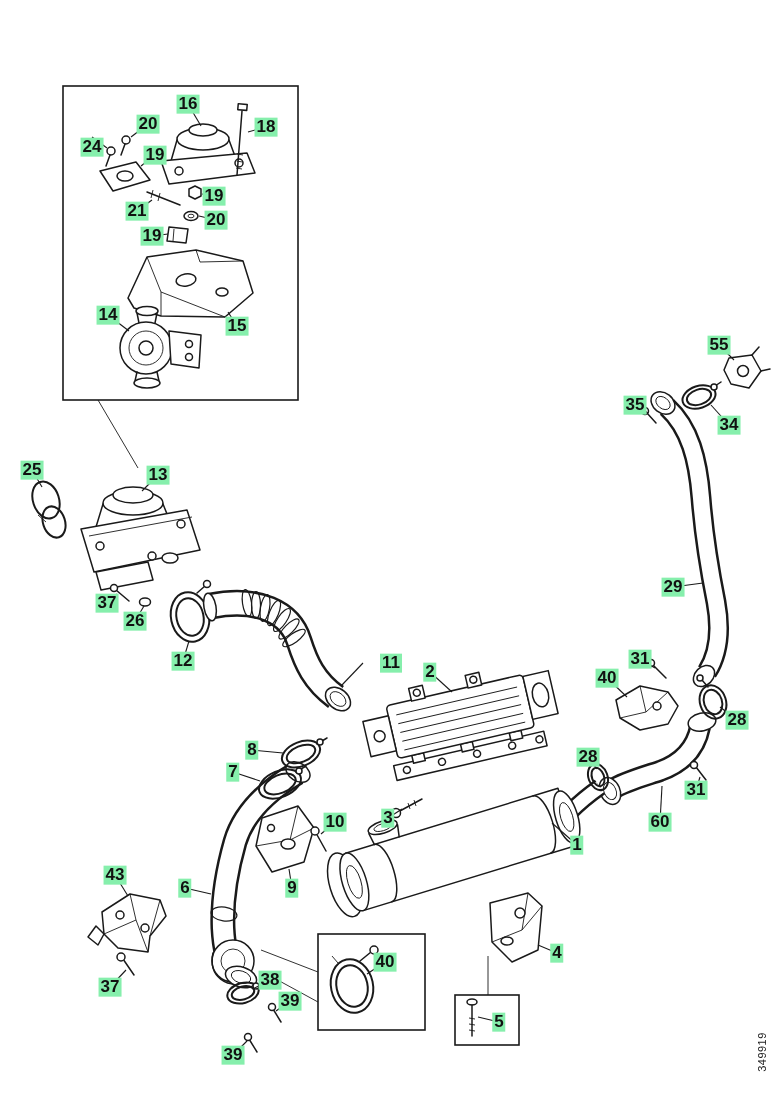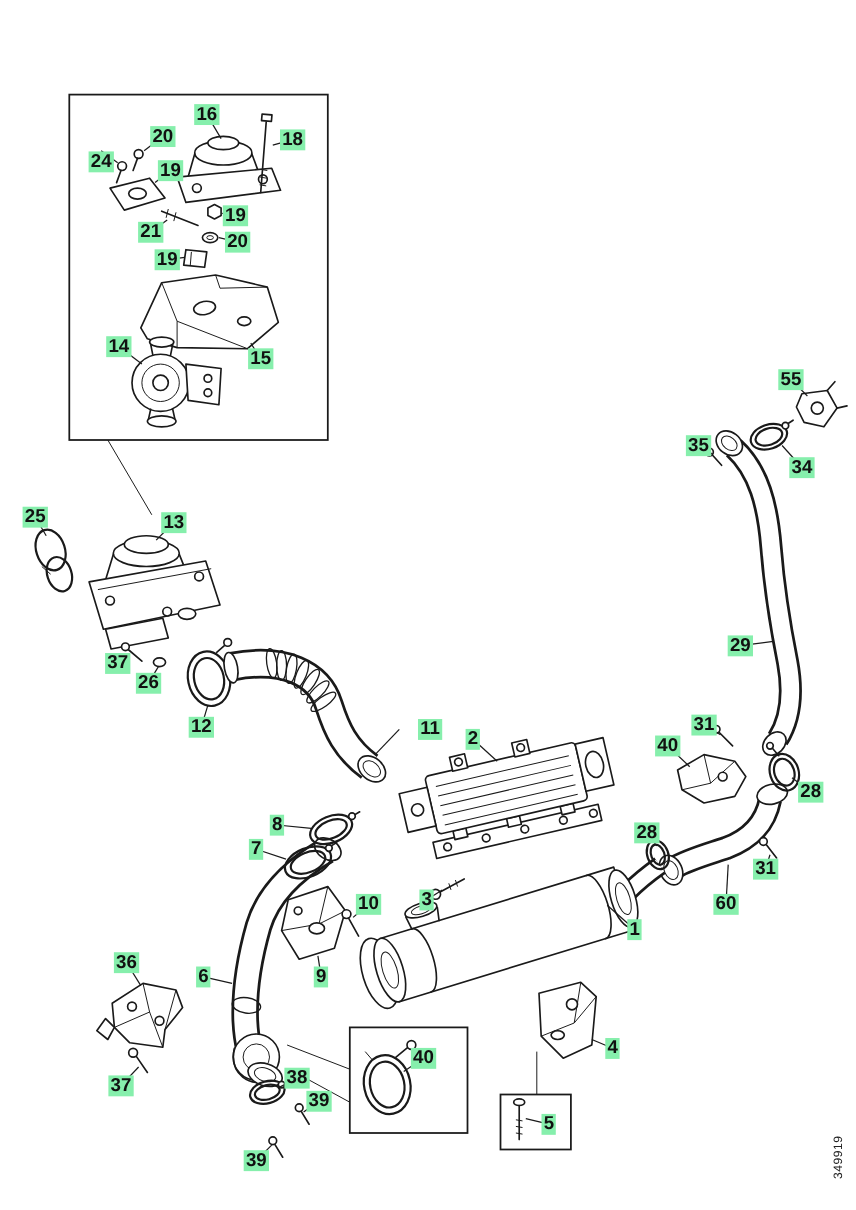--- a/index.html
+++ b/index.html
@@ -432,21 +432,21 @@
       <div class="callout" style="left: 252px; top: 750px;">8</div>
       <div class="callout" style="left: 233px; top: 772px;">7</div>
       <div class="callout" style="left: 588px; top: 757px;">28</div>
       <div class="callout" style="left: 696px; top: 790px;">31</div>
       <div class="callout" style="left: 388px; top: 818px;">3</div>
       <div class="callout" style="left: 660px; top: 822px;">60</div>
       <div class="callout" style="left: 577px; top: 845px;">1</div>
       <div class="callout" style="left: 335px; top: 822px;">10</div>
       <div class="callout" style="left: 292px; top: 888px;">9</div>
       <div class="callout" style="left: 185px; top: 888px;">6</div>
-      <div class="callout" style="left: 115px; top: 875px;">36</div>
+      <div class="callout" style="left: 115px; top: 875px;">43</div>
       <div class="callout" style="left: 557px; top: 953px;">4</div>
       <div class="callout" style="left: 110px; top: 987px;">37</div>
       <div class="callout" style="left: 270px; top: 980px;">38</div>
       <div class="callout" style="left: 385px; top: 962px;">40</div>
       <div class="callout" style="left: 290px; top: 1001px;">39</div>
       <div class="callout" style="left: 233px; top: 1055px;">39</div>
       <div class="callout" style="left: 499px; top: 1022px;">5</div>
     </div>
 
   <div class="fig-code">349919</div>

